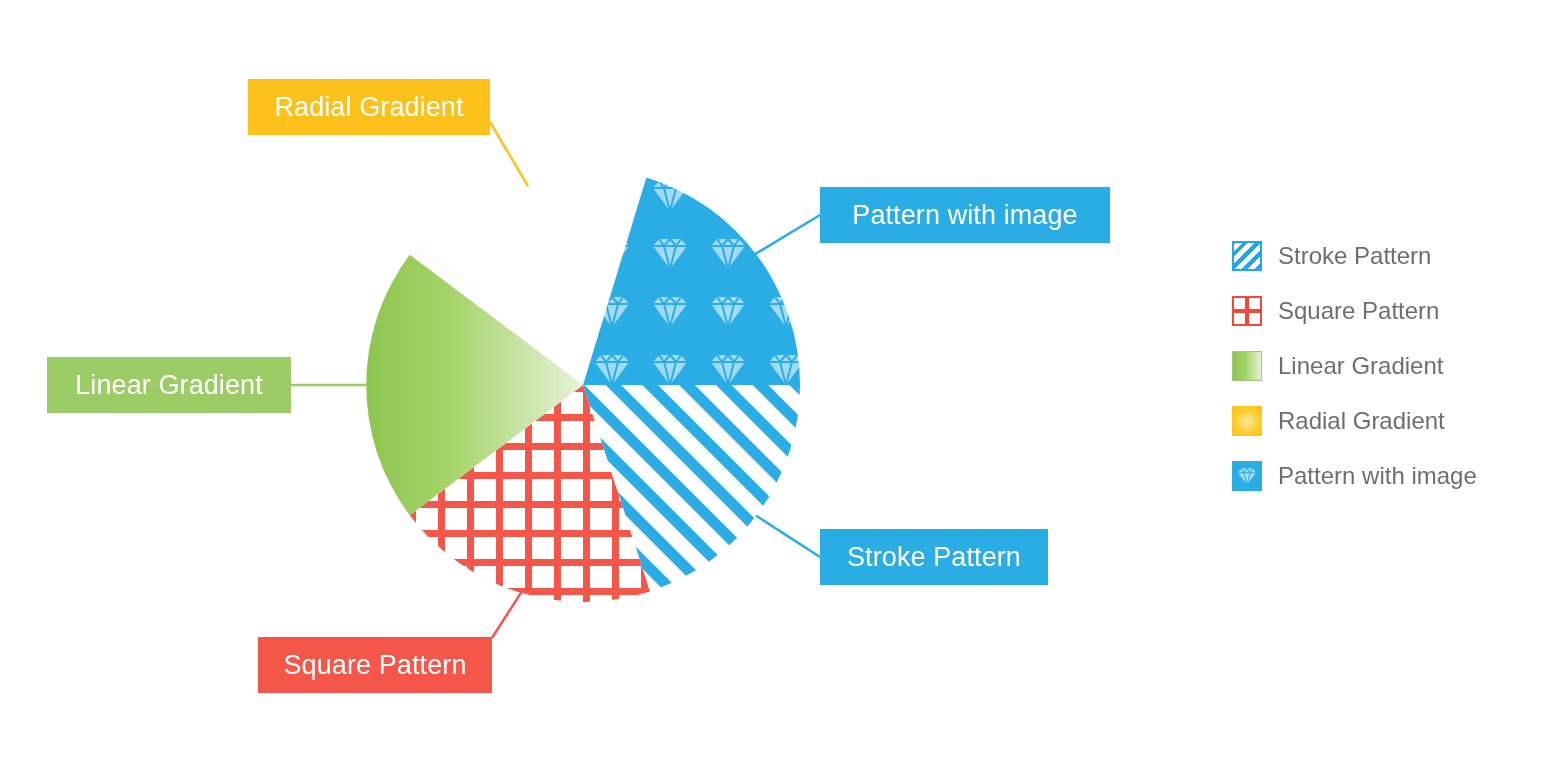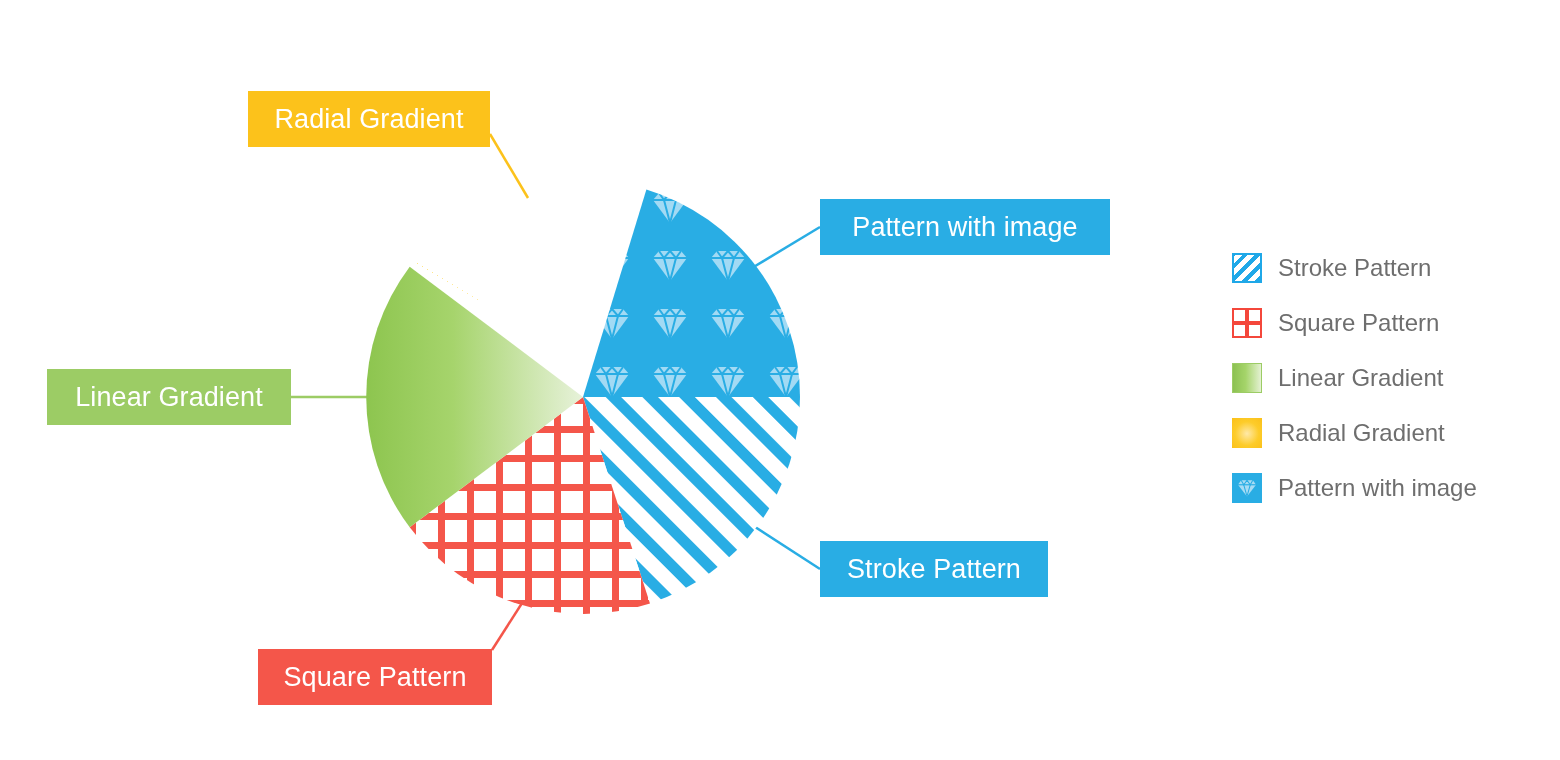--- a/index.html
+++ b/index.html
@@ -10,21 +10,21 @@
   body {
     width: 1560px;
     height: 760px;
     position: relative;
     overflow: hidden;
     font-family: "Liberation Sans", sans-serif;
   }
   #chart-root {
     position: absolute;
     left: 0;
-    top: 12px;
+    top: 0;
     width: 1560px;
     height: 656px;
   }
   svg.chart-svg {
     position: absolute;
     left: 0;
     top: 0;
     width: 1560px;
     height: 760px;
     display: block;

